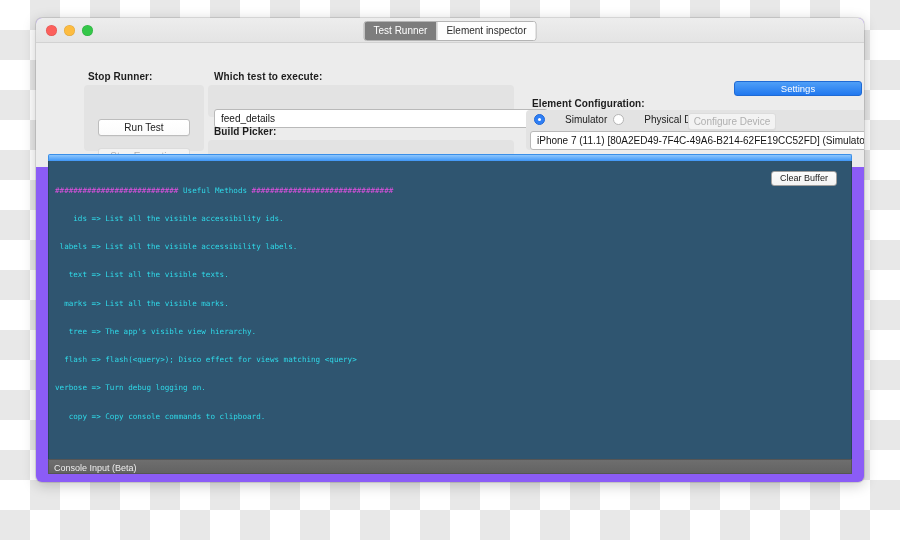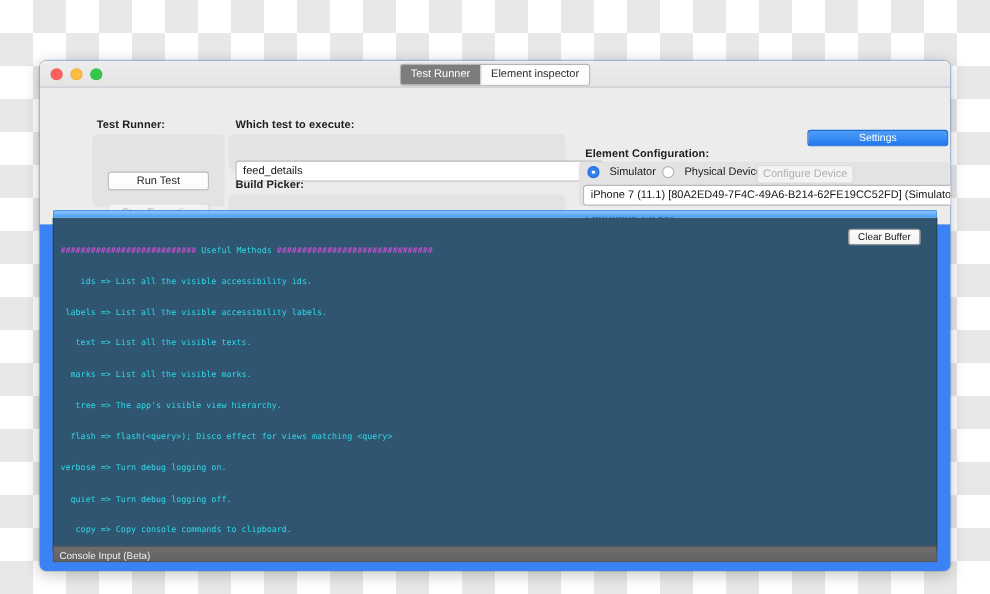--- a/index.html
+++ b/index.html
@@ -15,25 +15,24 @@
       linear-gradient(45deg, #e8e8e8 25%, transparent 25%, transparent 75%, #e8e8e8 75%);
     background-size: 60px 60px;
     background-position: 0 0, 30px 30px;
   }
 
   
   .window {
     position: absolute;
     left: 36px; top: 18px;
     width: 828px; height: 464px;
-    background: #3b82f6;
+    background: #8b5cf6;
     border-radius: 6px;
     box-shadow: 0 3px 14px rgba(0,0,0,0.22), 0 0 0 1px rgba(0,0,0,0.10);
     overflow: hidden;
-    margin-top: 37px;
   }
   .titlebar {
     position: relative;
     height: 24px;
     background: linear-gradient(#ededed, #e4e4e4);
     border-bottom: 1px solid #d2d2d2;
   }
   .lights { position: absolute; left: 10px; top: 7px; display: flex; gap: 7px; }
   .light { width: 11px; height: 11px; border-radius: 50%; }
   .light.red    { background: #fc605c; box-shadow: inset 0 0 0 0.5px rgba(0,0,0,.12); }
@@ -167,21 +166,21 @@
     width: 11px; height: 11px; border-radius: 50%;
     background: #fff; border: 1px solid #b5b5b5;
     position: relative; box-sizing: border-box;
   }
   .radio.on { background: #2f7ff5; border-color: #2069d8; }
   .radio.on::after {
     content: ""; position: absolute;
     left: 3px; top: 3px; width: 3px; height: 3px;
     border-radius: 50%; background: #fff;
   }
-  .radio-item { display: flex; align-items: center; gap: 9px; justify-content: center; }
+  .radio-item { display: flex; align-items: center; gap: 20px; justify-content: center; }
   .cfg-dev-btn { position: absolute; left: 652px; top: 70px; width: 88px; }
   .device-combo { left: 494px; top: 88px; width: 352px; }
 
   .lp-label { position: absolute; left: 496px; top: 112px; }
   .lp-panel { left: 490px; top: 120px; width: 218px; height: 22px; }
   .lang-combo { left: 494px; top: 122px; width: 92px; justify-content: center; padding-left: 0; }
   .lang-combo .lang-text { margin-right: 6px; }
   .switch-btn { position: absolute; left: 596px; top: 122px; width: 106px; }
 
   .grey-arrow {
@@ -258,21 +257,21 @@
       <div class="light green"></div>
     </div>
     <div class="tabs">
       <div class="tab active">Test Runner</div>
       <div class="tab">Element inspector</div>
     </div>
   </div>
 
   <div class="config">
 
-    <div class="group-label tr-label">Test Runner:</div>
+    <div class="group-label tr-label">Stop Runner:</div>
     <div class="panel tr-panel"></div>
     <div class="btn run-btn">Run Test</div>
     <div class="btn disabled stop-btn">Stop Execution</div>
     <div class="dbg-row">
       <div class="cbx"></div>
       <span class="dbg-label">Debug Output</span>
     </div>
 
     <div class="group-label wt-label">Which test to execute:</div>
     <div class="panel wt-panel"></div>
@@ -337,21 +336,20 @@
       <div class="clear-buffer">Clear Buffer</div>
       <div class="console-text">
         <div><span class="c-magenta">###########################</span><span class="c-cyan"> Useful Methods </span><span class="c-magenta">###############################</span></div>
         <div class="c-cyan">    ids =&gt; List all the visible accessibility ids.</div>
         <div class="c-cyan"> labels =&gt; List all the visible accessibility labels.</div>
         <div class="c-cyan">   text =&gt; List all the visible texts.</div>
         <div class="c-cyan">  marks =&gt; List all the visible marks.</div>
         <div class="c-cyan">   tree =&gt; The app's visible view hierarchy.</div>
         <div class="c-cyan">  flash =&gt; flash(&lt;query&gt;); Disco effect for views matching &lt;query&gt;</div>
         <div class="c-cyan">verbose =&gt; Turn debug logging on.</div>
-        <div class="c-cyan">  quiet =&gt; Turn debug logging off.</div>
         <div class="c-cyan">   copy =&gt; Copy console commands to clipboard.</div>
         
         
         
         
         
         
         
         
       </div>

